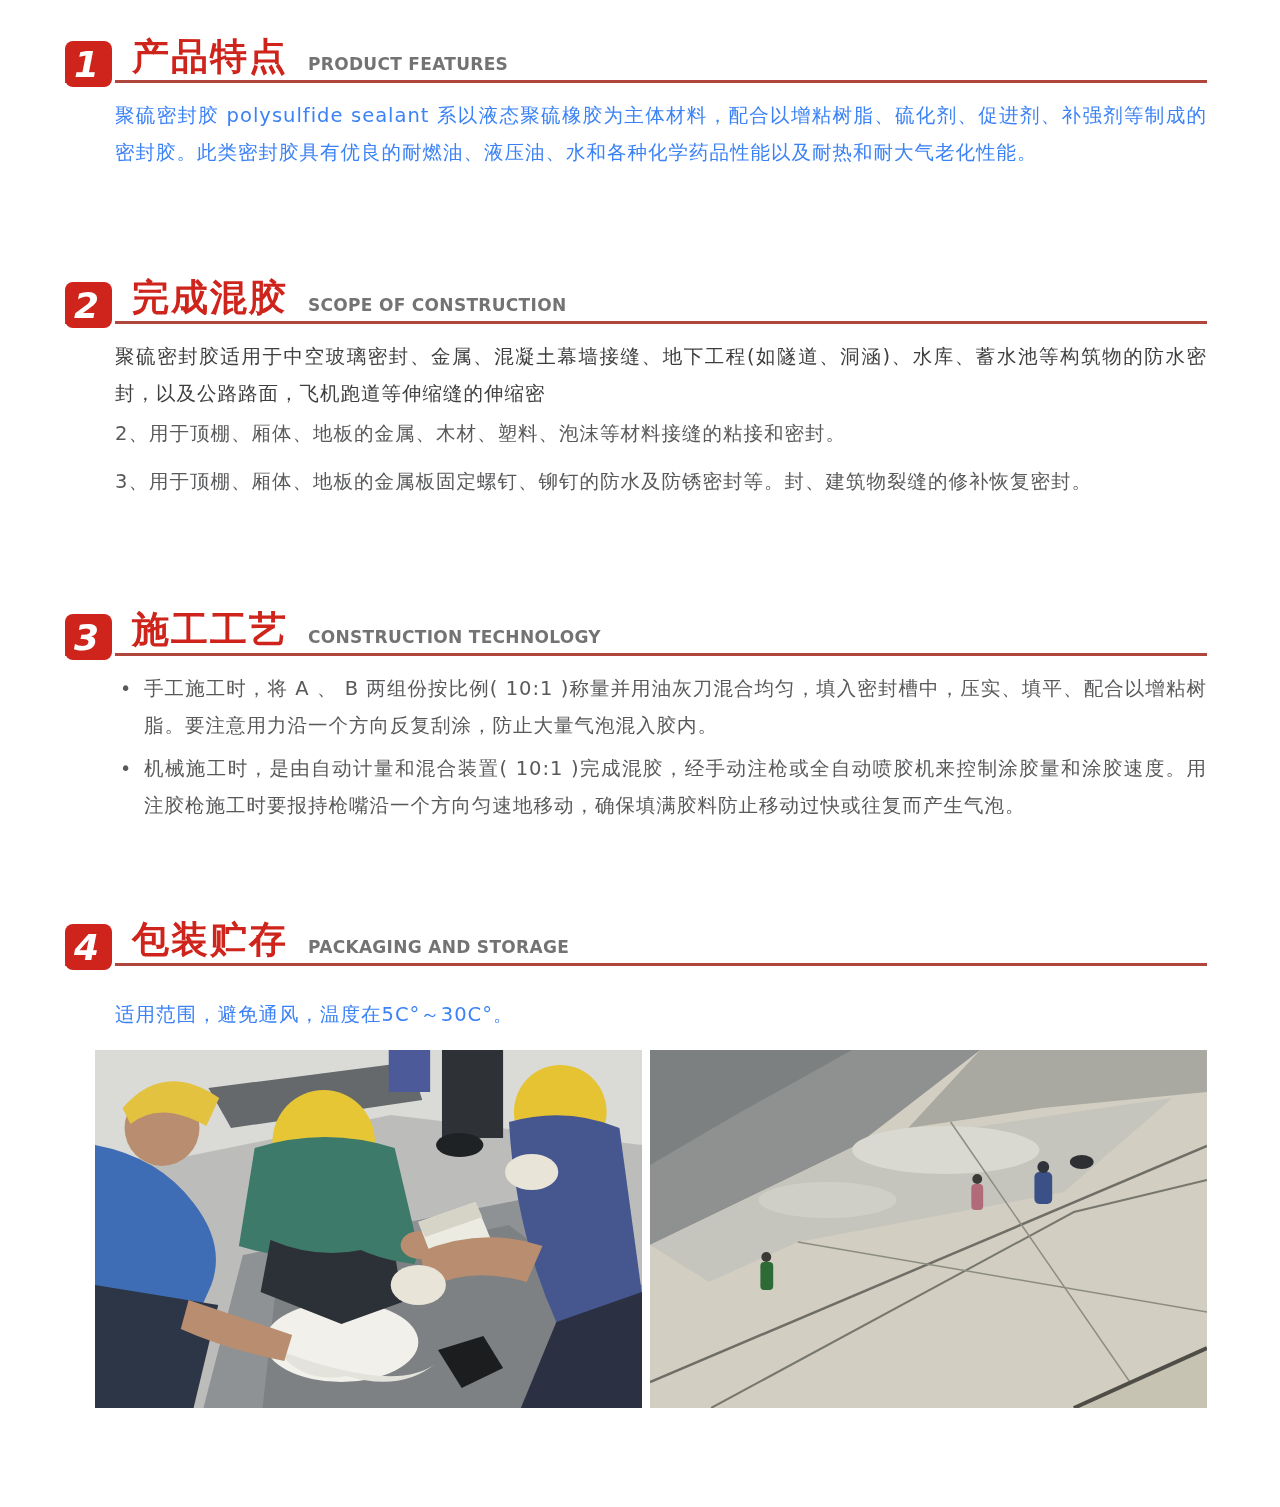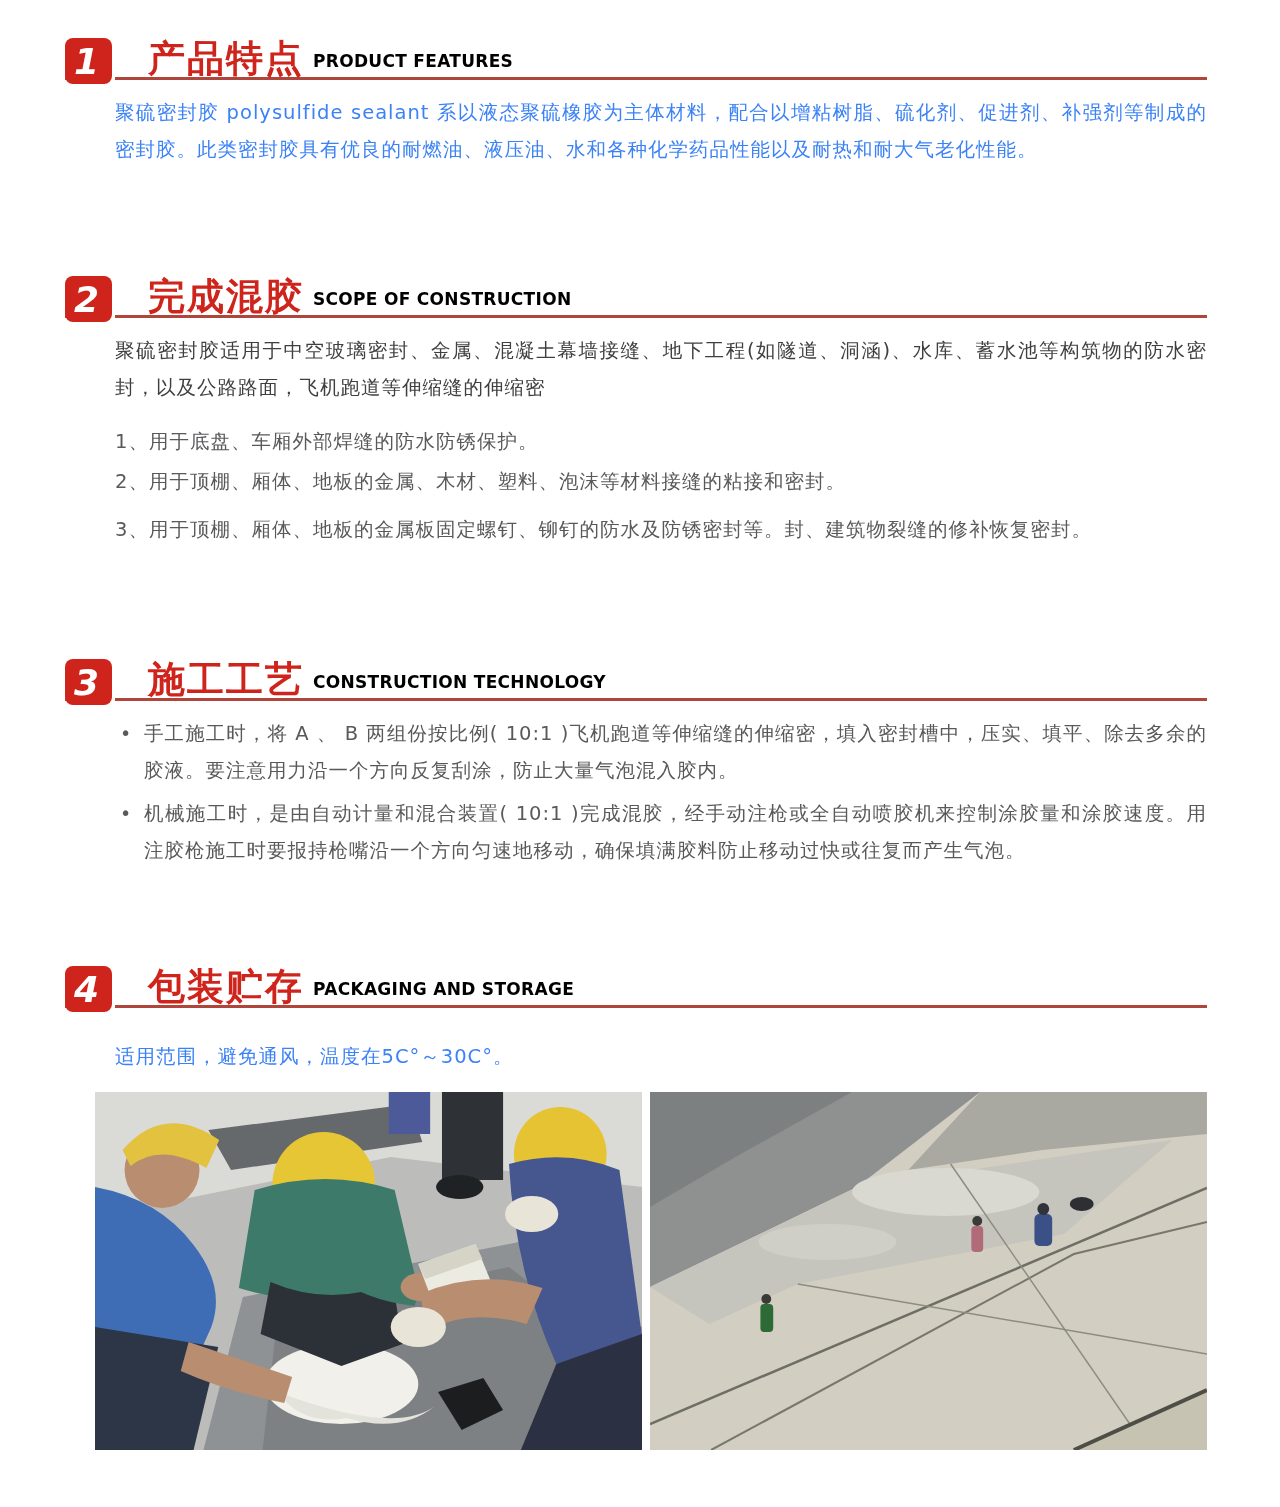--- a/index.html
+++ b/index.html
@@ -18,25 +18,25 @@
   .badge{
     position:relative;z-index:2;
     width:47px;height:46px;margin-bottom:-7px;
     background:#cf241c;border-radius:8px;
     box-shadow:3px 3px 0 0 #ffffff;
     color:#fff;font-weight:bold;font-style:italic;font-size:36px;
     display:flex;align-items:center;justify-content:center;
     padding-right:4px;box-sizing:border-box;
   }
   .title-cn{
-    margin-left:36px;color:#cf241c;font-weight:bold;
-    font-size:37px;line-height:1;letter-spacing:2px;
+    margin-left:20px;color:#cf241c;font-weight:bold;
+    font-size:37px;line-height:1;letter-spacing:2px;padding-bottom:5px;
   }
   .title-en{
-    margin-left:9px;color:#000000;font-weight:bold;
+    margin-left:20px;color:#737373;font-weight:bold;
     font-size:17px;line-height:1;letter-spacing:0.3px;padding-bottom:7px;
     white-space:nowrap;
   }
 
   
   .para{
     margin:14px 0 0 50px;
     font-size:19.5px;line-height:37px;color:#3b82f6;
     letter-spacing:1px;text-align:justify;
   }
@@ -94,35 +94,34 @@
     <p class="para">聚硫密封胶 polysulfide sealant 系以液态聚硫橡胶为主体材料，配合以增粘树脂、硫化剂、促进剂、补强剂等制成的密封胶。此类密封胶具有优良的耐燃油、液压油、水和各种化学药品性能以及耐热和耐大气老化性能。</p>
   </section>
 
   <section class="sec sec-2">
     <div class="sec-header">
       <div class="badge">2</div>
       <div class="title-cn">完成混胶</div>
       <div class="title-en">SCOPE OF CONSTRUCTION</div>
     </div>
     <p class="lead">聚硫密封胶适用于中空玻璃密封、金属、混凝土幕墙接缝、地下工程(如隧道、洞涵)、水库、蓄水池等构筑物的防水密封，以及公路路面，飞机跑道等伸缩缝的伸缩密</p>
-    <div class="list-item li-1">1、用于底盘、车厢外部焊缝的防水防锈保护。</div>
     <div class="list-item li-2">2、用于顶棚、厢体、地板的金属、木材、塑料、泡沫等材料接缝的粘接和密封。</div>
     <div class="list-item li-3">3、用于顶棚、厢体、地板的金属板固定螺钉、铆钉的防水及防锈密封等。封、建筑物裂缝的修补恢复密封。</div>
   </section>
 
   <section class="sec sec-3">
     <div class="sec-header">
       <div class="badge">3</div>
       <div class="title-cn">施工工艺</div>
       <div class="title-en">CONSTRUCTION TECHNOLOGY</div>
     </div>
     <div class="bullets">
       <div class="bullet">
         <span class="dot">•</span>
-        <span class="btext">手工施工时，将 A 、 B 两组份按比例( 10:1 )飞机跑道等伸缩缝的伸缩密，填入密封槽中，压实、填平、除去多余的胶液。要注意用力沿一个方向反复刮涂，防止大量气泡混入胶内。</span>
+        <span class="btext">手工施工时，将 A 、 B 两组份按比例( 10:1 )称量并用油灰刀混合均匀，填入密封槽中，压实、填平、配合以增粘树脂。要注意用力沿一个方向反复刮涂，防止大量气泡混入胶内。</span>
       </div>
       <div class="bullet">
         <span class="dot">•</span>
         <span class="btext">机械施工时，是由自动计量和混合装置( 10:1 )完成混胶，经手动注枪或全自动喷胶机来控制涂胶量和涂胶速度。用注胶枪施工时要报持枪嘴沿一个方向匀速地移动，确保填满胶料防止移动过快或往复而产生气泡。</span>
       </div>
     </div>
   </section>
 
   <section class="sec sec-4">
     <div class="sec-header">

